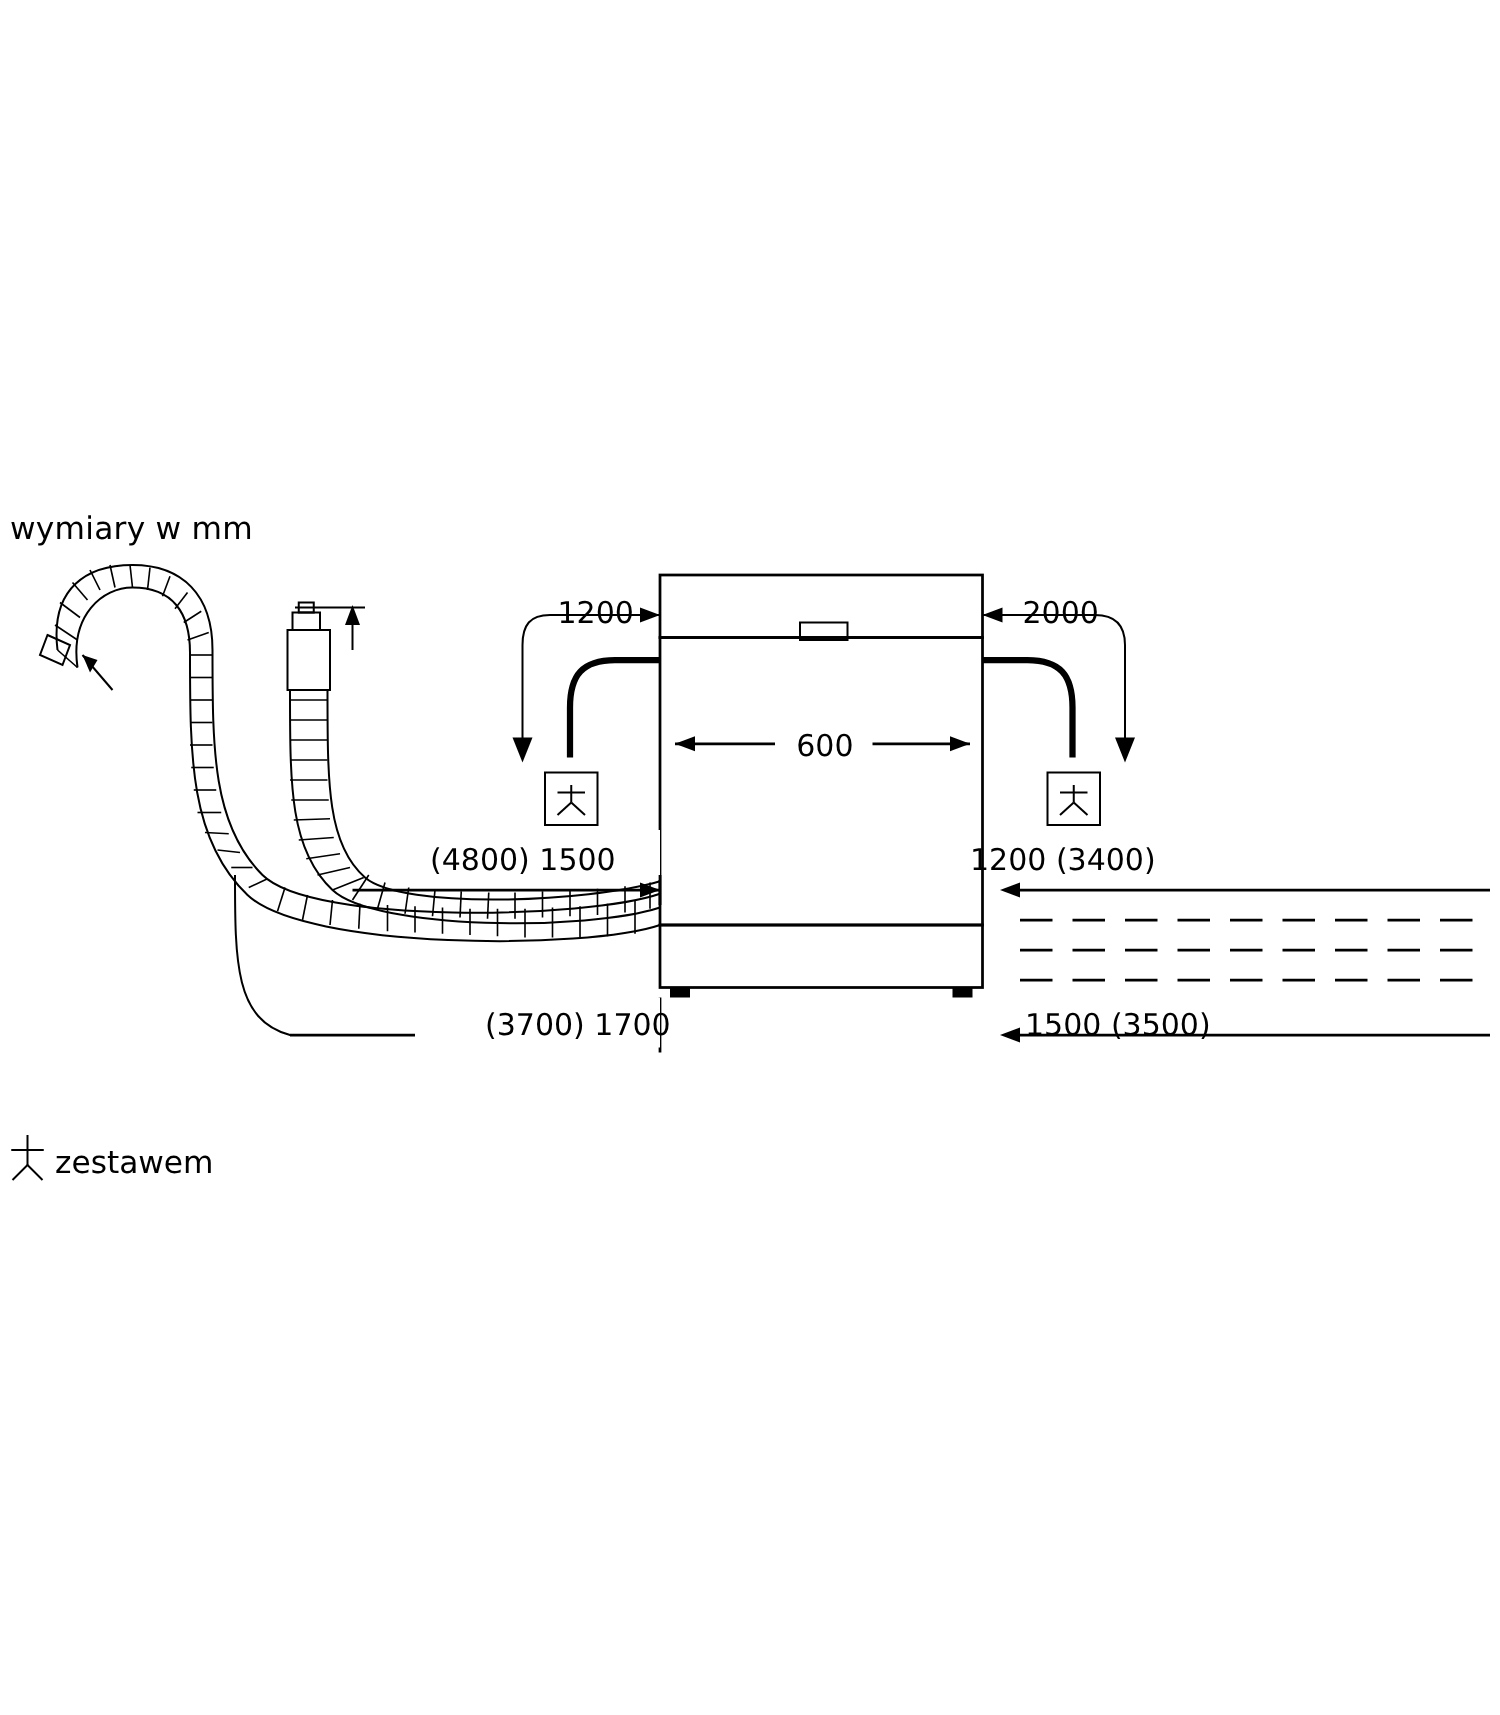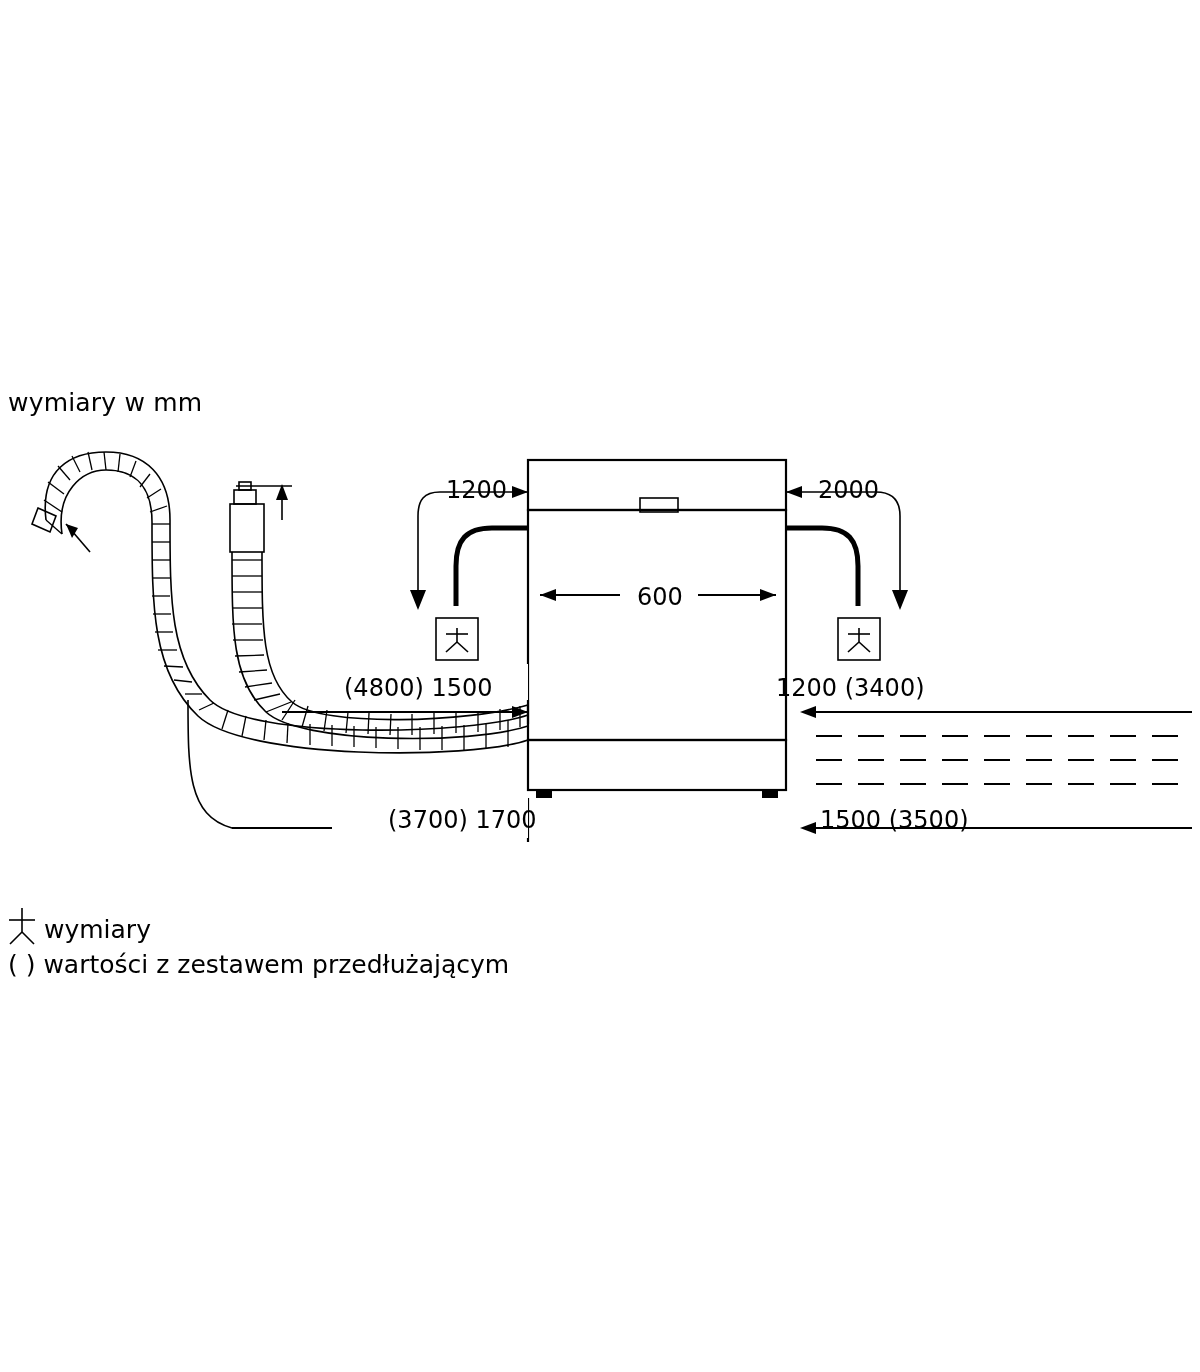--- a/index.html
+++ b/index.html
@@ -22,21 +22,21 @@
     height: 1372px;
   }
   .txt {
     position: absolute;
     white-space: nowrap;
     font-family: "DejaVu Sans", sans-serif;
     color: #000;
   }
   #caption-units {
     left: 8px;
-    top: 388px;
+    top: 408px;
     font-size: 25px;
     letter-spacing: 0.2px;
   }
   #legend-socket-label {
     left: 44px;
     top: 915px;
     font-size: 25px;
   }
   #legend-ext-label {
     left: 8px;
@@ -261,16 +261,15 @@
   </svg>
 
   <div class="txt dim" id="dim-1200-top">1200</div>
   <div class="txt dim" id="dim-1600-top">2000</div>
   <div class="txt dim" id="dim-600">600</div>
   <div class="txt dim" id="dim-1500">(4800) 1500</div>
   <div class="txt dim" id="dim-1200-3400">1200 (3400)</div>
   <div class="txt dim" id="dim-1700">(3700) 1700</div>
   <div class="txt dim" id="dim-1500-3500">1500 (3500)</div>
 
-  <div class="txt" id="legend-socket-label">wymiary</div>
-  <div class="txt" id="legend-ext-label">( ) wartości z zestawem przedłużającym</div>
+  <div class="txt" id="legend-socket-label">zestawem</div>
 
 </div>
 
 </body></html>

